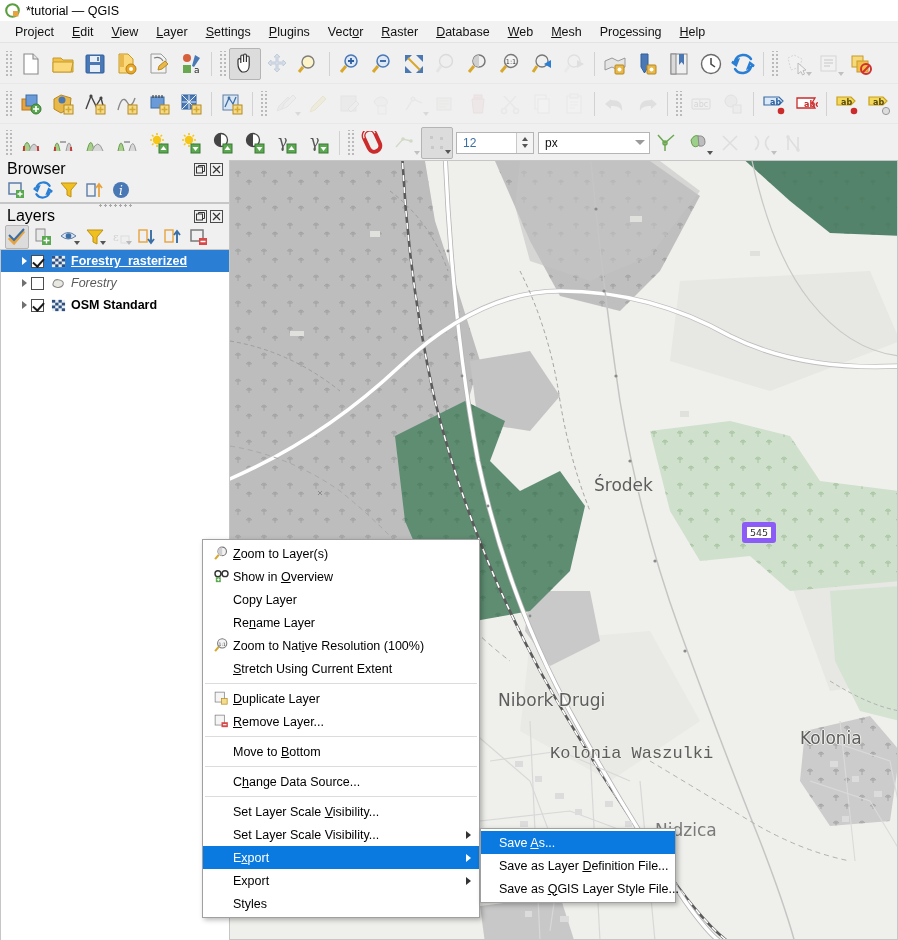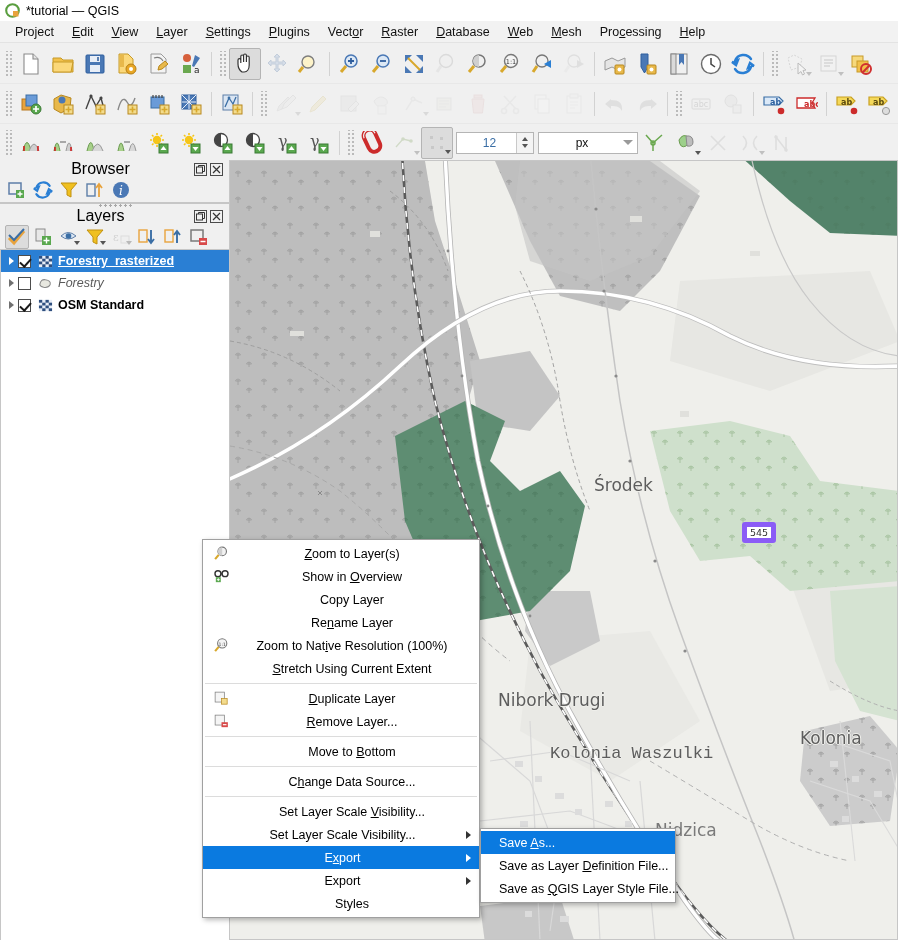--- a/index.html
+++ b/index.html
@@ -5,21 +5,21 @@
   * { box-sizing: border-box; }
   html, body {
     margin: 0; padding: 0;
     width: 898px; height: 940px;
     overflow: hidden;
     font-family: "Liberation Sans", sans-serif;
     font-size: 12px;
     color: #000;
     background: #f0f0f0;
   }
-  #app { width: 898px; height: 940px; position: relative; background: #ec4899; text-align: center; }
+  #app { width: 898px; height: 940px; position: relative; background: #ec4899; }
 
   
   .titlebar {
     height: 21px; background: #ffffff; display: flex; align-items: center;
     padding-left: 5px; gap: 6px;
   }
   .qgis-logo { width: 15px; height: 15px; position: relative; flex: none; }
   .title-text { font-size: 12.5px; color: #000; }
 
   
@@ -64,21 +64,21 @@
     display: flex; align-items: center; margin-left: 3px;
   }
   .spin .val { flex: 1; padding-left: 6px; color: #3a6ea5; font-size: 12px; }
   .spin .arrows {
     width: 17px; height: 100%; border-left: 1px solid #c9c9c9; background: #f4f4f4;
     display: flex; flex-direction: column; align-items: center; justify-content: center; gap: 3px;
   }
   .ar-up { width:0;height:0;border-left:3.5px solid transparent;border-right:3.5px solid transparent;border-bottom:4px solid #555; }
   .ar-dn { width:0;height:0;border-left:3.5px solid transparent;border-right:3.5px solid transparent;border-top:4px solid #555; }
   .combo {
-    width: 100px; height: 22px; background: #fff; border: 1px solid #b5b5b5;
+    width: 112px; height: 22px; background: #fff; border: 1px solid #b5b5b5;
     display: flex; align-items: center; margin-left: 4px;
   }
   .combo .val { flex: 1; padding-left: 6px; font-size: 12px; color: #111; }
   .combo .cb-arrow {
     width: 18px; display: flex; align-items: center; justify-content: center;
   }
   .cb-tri { width:0;height:0;border-left:5px solid transparent;border-right:5px solid transparent;border-top:5px solid #9a9a9a; }
 
   
   .main { position: absolute; left: 0; top: 160px; right: 0; bottom: 0; display: flex; }
@@ -127,21 +127,21 @@
   .vs-dn { position: absolute; bottom: 0; left: 0; right: 0; }
   .splitter { height: 8px; display: flex; align-items: center; justify-content: center; background: #f0f0f0; }
   .splitter .dots {
     width: 34px; height: 3px;
     background-image: radial-gradient(circle, #a8a8a8 1px, transparent 1.1px);
     background-size: 5px 3px;
   }
 
   
   .layers-list { flex: none; height: 100%; background: #fff; border: 1px solid #c6c6c6; border-right: 0; }
-  .lrow { height: 22px; display: flex; align-items: center; padding-left: 4px; }
+  .lrow { height: 22px; display: flex; align-items: center; padding-left: 17px; }
   .lrow.selected { background: #2a7fd4; }
   .lcheck {
     width: 13px; height: 13px; background: #fff; border: 1px solid #4d4d4d;
     margin-right: 5px; flex: none; position: relative;
   }
   .lcheck.on::after {
     content: ''; position: absolute; left: 3px; top: 0px; width: 5px; height: 9px;
     border: solid #1a1a1a; border-width: 0 2px 2px 0; transform: rotate(42deg);
   }
   .licon { width: 18px; flex: none; display: flex; align-items: center; justify-content: center; }

